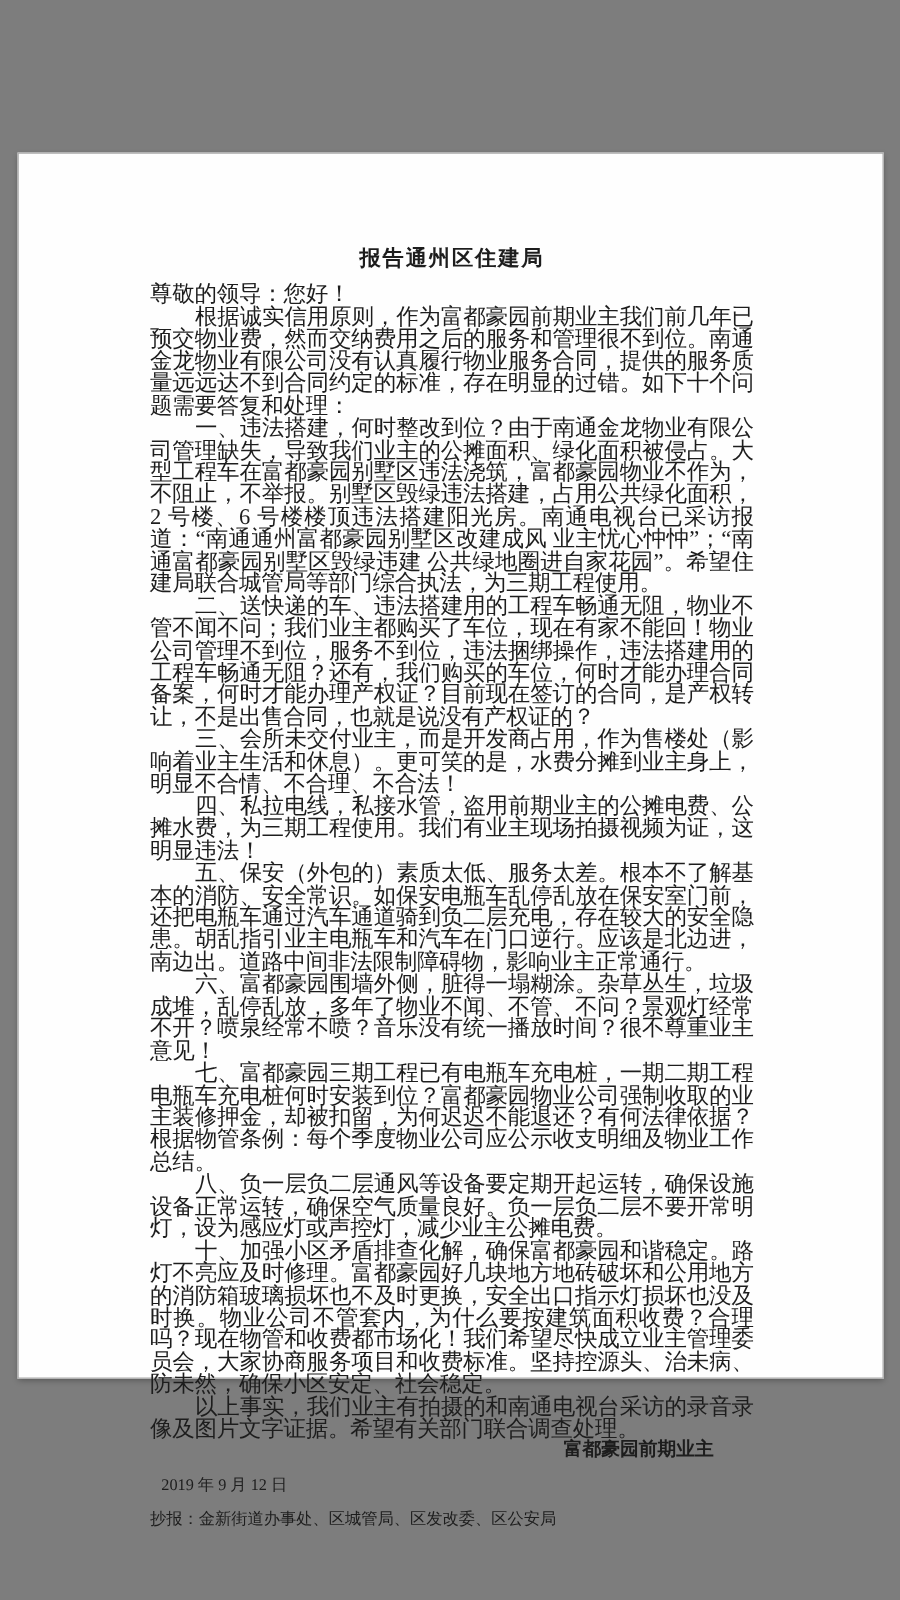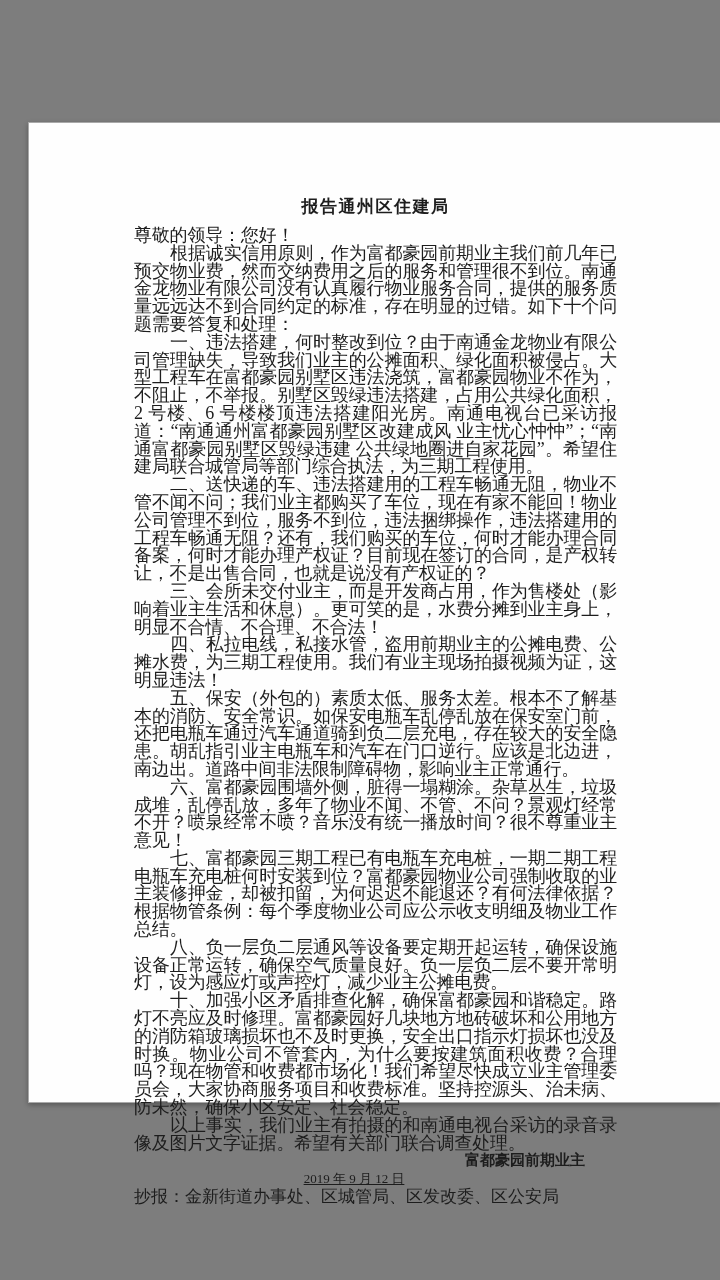--- a/index.html
+++ b/index.html
@@ -13,21 +13,21 @@
     overflow: hidden;
     font-family: "Liberation Serif", "DejaVu Serif", serif;
   }
   .viewer {
     position: relative;
     width: 720px;
     height: 1280px;
   }
   .page {
     position: absolute;
-    left: 28px;
+    left: 14px;
     top: 122px;
     width: 693px;
     height: 981px;
     background: #fefefe;
     border: 1px solid #a9a9a9;
     box-shadow: 0 2px 5px rgba(0,0,0,0.30);
     box-sizing: border-box;
     padding: 72px 103px 0 105px;
     color: #1d1d1d;
   }
@@ -54,30 +54,29 @@
   }
   .sig-line {
     margin: 0;
     font-size: 15px;
     line-height: 17.8px;
     text-align: right;
     padding-right: 32px;
     font-weight: bold;
   }
   .date-line {
-    margin: 0;
+    margin: 9px;
     font-size: 13px;
     line-height: 17.8px;
-    text-align: center;
+    text-align: left;
     padding-right: 43px;
-    text-decoration: underline;
   }
   .cc-line {
     margin: 0;
-    font-size: 17px;
+    font-size: 13px;
     line-height: 17.8px;
     text-align: left;
   }
 </style>
 </head>
 <body>
 
 <div class="viewer">
   <div class="page">
     <h1 class="doc-title">报告通州区住建局</h1>

